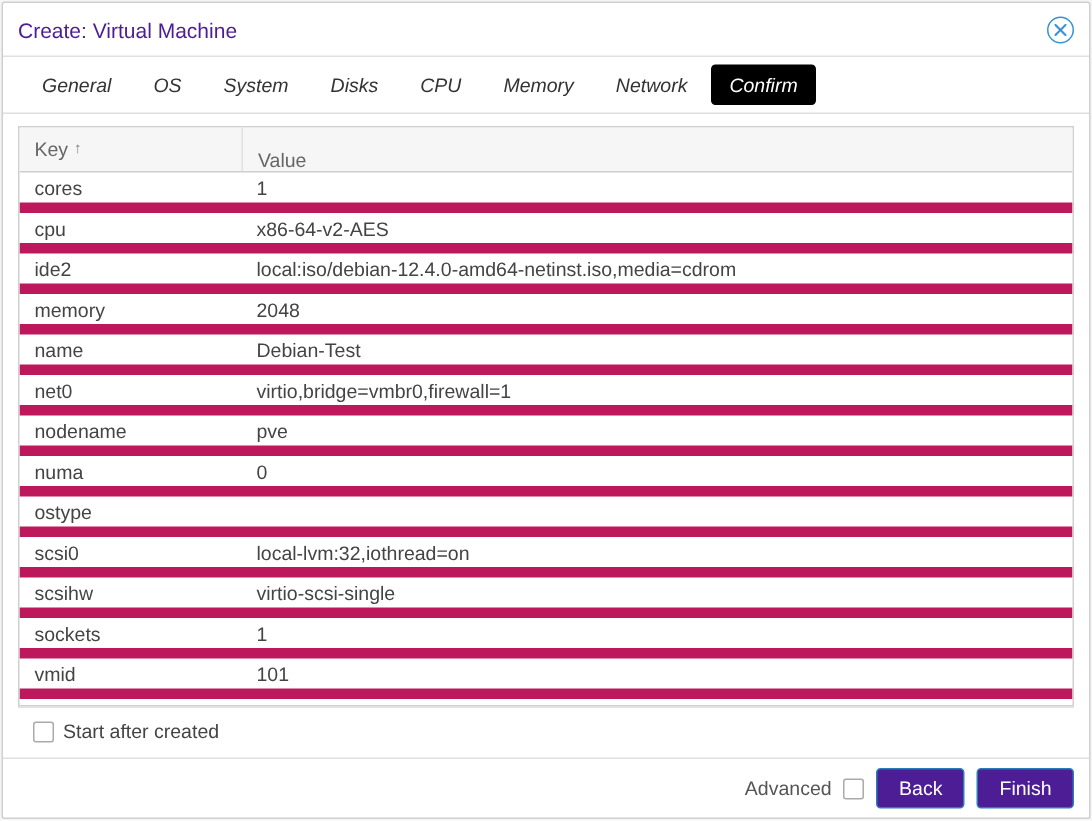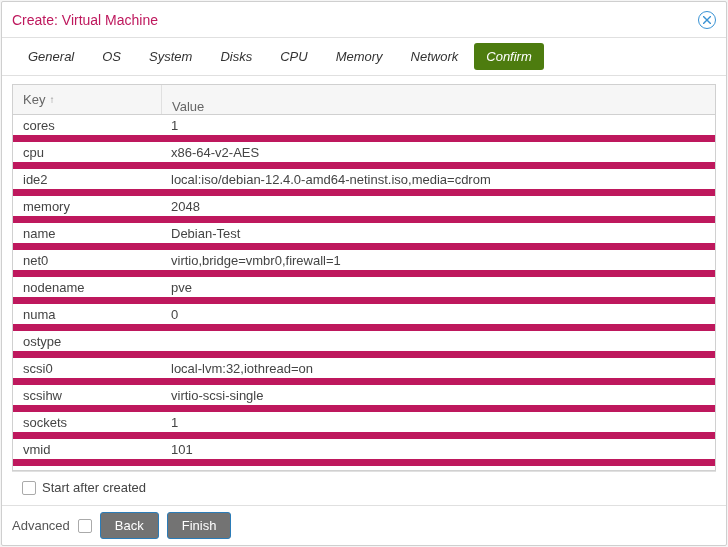--- a/index.html
+++ b/index.html
@@ -23,21 +23,21 @@
   border-radius: 2px;
 }
 .titlebar {
   height: 36px;
   display: flex;
   align-items: center;
   padding: 0 10px;
   border-bottom: 1px solid #e0e0e0;
 }
 .titlebar-title {
-  color: #be185d;
+  color: #4c1d95;
   font-size: 14px;
   flex: 1;
 }
 .close-btn {
   width: 18px;
   height: 18px;
   border: 1.5px solid #3892d4;
   border-radius: 50%;
   display: flex;
   align-items: center;
@@ -56,21 +56,21 @@
   border-bottom: 1px solid #e0e0e0;
   font-style: italic;
 }
 .tab {
   padding: 6px 12px;
   color: #333;
   cursor: pointer;
   border-radius: 3px;
 }
 .tab.active {
-  background: #4d7c0f;
+  background: #000000;
   color: #fff;
   text-align: right;
 }
 .content {
   flex: 1;
   padding: 8px 10px 4px 10px;
   overflow: hidden;
   display: flex;
   flex-direction: column;
 }
@@ -138,34 +138,34 @@
   height: 14px;
   border: 1px solid #aaa;
   border-radius: 2px;
   background: #fff;
 }
 .footer {
   border-top: 1px solid #e0e0e0;
   height: 40px;
   display: flex;
   align-items: center;
-  justify-content: flex-start;
+  justify-content: flex-end;
   padding: 0 10px;
   gap: 8px;
   color: #555;
 }
 .adv-check {
   width: 14px;
   height: 14px;
   border: 1px solid #aaa;
   border-radius: 2px;
   background: #fff;
 }
 .btn {
-  background: #737373;
+  background: #4c1d95;
   color: #fff;
   border: 1px solid #2b7cb8;
   border-radius: 3px;
   padding: 5px 14px;
   cursor: pointer;
   font-size: 13px;
 }
 </style>
 </head>
 <body>

